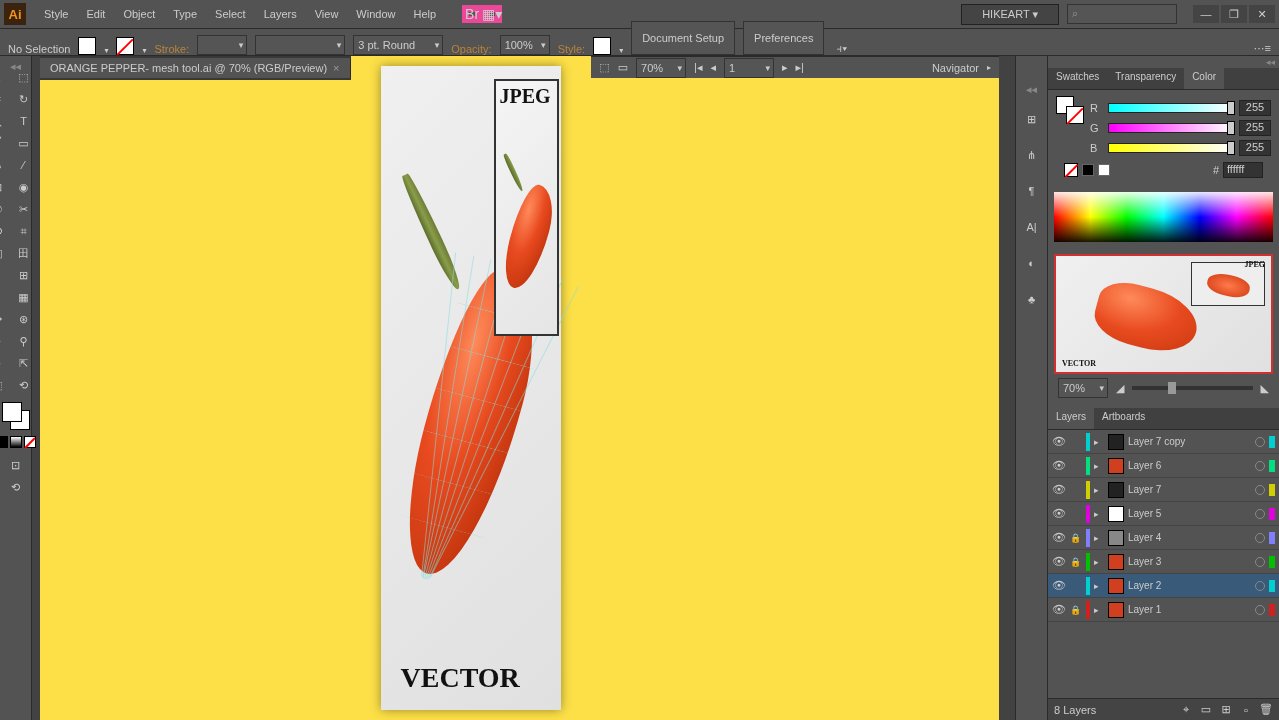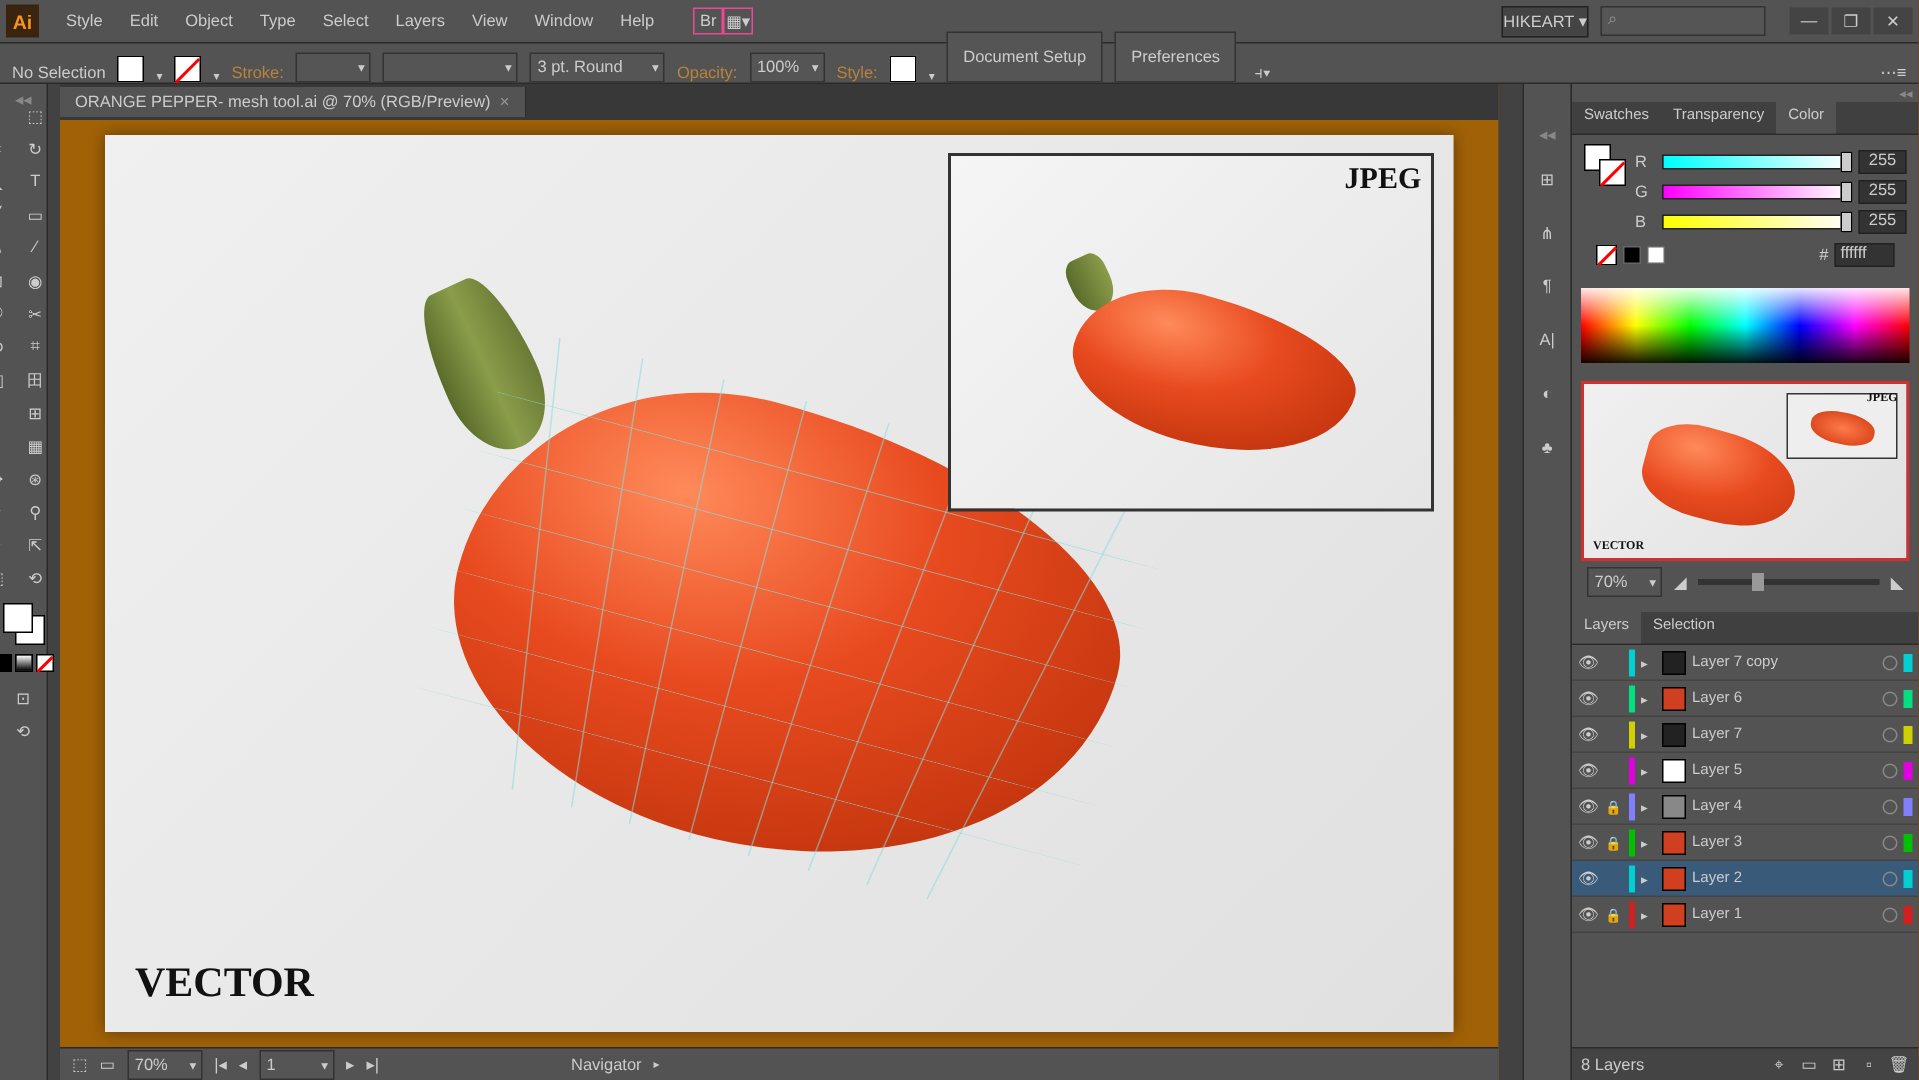--- a/index.html
+++ b/index.html
@@ -2,43 +2,43 @@
 <html><head>
 <meta charset="utf-8">
 <style>
 *{margin:0;padding:0;box-sizing:border-box;font-family:Tahoma,Arial,sans-serif;font-size:11px;color:#ccc;user-select:none}
 body{background:#383838;width:1279px;height:720px;overflow:hidden}
 .titlebar{height:28px;background:#535353;display:flex;align-items:center;padding:0 4px}
 .ai-logo{width:22px;height:22px;background:#3b240f;color:#f7931e;font-weight:bold;display:flex;align-items:center;justify-content:center;margin-right:10px;font-size:13px}
 .menubar{display:flex;gap:2px}
 .menu-item{padding:4px 8px;cursor:pointer}
 .title-right{margin-left:auto;display:flex;align-items:center;gap:8px}
-.br-icon,.grid-icon{width:20px;height:18px;border:1px solid #ec4899;display:flex;align-items:center;justify-content:center;font-size:11px}
-.user-box{padding:3px 0;background:#444;border:1px solid #222}
+.br-icon,.grid-icon{width:20px;height:18px;border:7px solid #ec4899;display:flex;align-items:center;justify-content:center;font-size:14px}
+.user-box{padding:3px 20px;background:#444;border:1px solid #222}
 .search-box{width:110px;height:20px;background:#555;border:1px solid #333;padding:0 18px 0 4px;position:relative}
 .search-box::before{content:"⌕";position:absolute;left:4px;top:2px;color:#999}
 .win-btns{display:flex;gap:2px;margin-left:8px}
 .win-btn{width:26px;height:18px;background:#444;display:flex;align-items:center;justify-content:center;cursor:pointer}
 .ctrl-bar{height:28px;background:#535353;border-top:1px solid #2a2a2a;border-bottom:1px solid #2a2a2a;display:flex;align-items:flex-end;padding:0 8px;gap:8px}
 .swatch{width:18px;height:18px;background:#fff;border:1px solid #000}
 .swatch.none{position:relative;background:#fff}
 .swatch.none::after{content:"";position:absolute;width:140%;height:2px;background:red;transform:rotate(-45deg);top:50%;left:-20%}
 .lbl{color:#b8833c}
 .dd{height:20px;background:#555;border:1px solid #333;padding:0 14px 0 4px;display:flex;align-items:center;position:relative;min-width:50px}
 .dd::after{content:"▾";position:absolute;right:3px;font-size:9px}
 .btn{padding:10px 10px;background:#555;border:1px solid #333;cursor:pointer}
 .workspace{display:flex;height:664px}
 .tools-col{width:32px;background:#535353;border-right:1px solid #2a2a2a;display:flex;flex-direction:column;align-items:center;padding-top:4px}
 .tool{width:26px;height:22px;display:flex;align-items:center;justify-content:center;cursor:pointer;position:relative}
 .tool-fill{width:28px;height:28px;position:relative;margin-top:6px}
 .tool-fill .front{position:absolute;width:20px;height:20px;background:#fff;border:1px solid #000;top:0;left:0}
 .tool-fill .back{position:absolute;width:20px;height:20px;background:#fff;border:1px solid #000;bottom:0;right:0}
 .mini-sw{display:flex;gap:2px;margin-top:6px}
 .mini-sw div{width:12px;height:12px;border:1px solid #000}
-.canvas-area{flex:1;background:#a16207;display:flex;flex-direction:column;position:relative}
+.canvas-area{flex:1;background:#fde047;display:flex;flex-direction:row;position:relative}
 .doc-tab{height:24px;background:#383838;display:flex;align-items:center}
 .tab{padding:4px 10px;background:#535353;border-right:1px solid #2a2a2a;display:flex;align-items:center;gap:6px}
 .tab .x{cursor:pointer;color:#999}
 .canvas-wrap{flex:1;padding:10px 30px;position:relative;overflow:hidden}
 .artboard{width:100%;height:100%;background:linear-gradient(135deg,#f0f0f0,#e0e0e0);position:relative;box-shadow:0 0 10px rgba(0,0,0,.4)}
 .pepper-main{position:absolute;left:20%;top:18%;width:58%;height:65%}
 .pepper-body{position:absolute;width:85%;height:75%;left:10%;top:20%;background:radial-gradient(ellipse at 30% 25%,#ff8a5a,#e84a1f 40%,#c83810 75%,#8a2608);border-radius:40% 60% 55% 45%/55% 40% 60% 45%;transform:rotate(15deg)}
 .stem{position:absolute;width:12%;height:30%;left:8%;top:-3%;background:linear-gradient(90deg,#5a6b2a,#8a9d4a,#6b7a35);border-radius:30% 30% 50% 50%/60% 60% 40% 40%;transform:rotate(-25deg)}
 .mesh-line{position:absolute;border:1px solid rgba(135,220,220,.55);pointer-events:none}
 .inset{position:absolute;right:1.5%;top:2%;width:36%;height:40%;border:2px solid #333;background:linear-gradient(135deg,#f5f5f5,#e5e5e5)}
@@ -311,21 +311,21 @@
         <span>◢</span>
         <div style="flex:1;height:4px;background:#333;position:relative">
             <div style="position:absolute;left:30%;top:-4px;width:8px;height:12px;background:#999"></div>
           </div>
         <span>◣</span>
       </div>
     </div>
 
     <div class="ptabs" id="layTabsHost">
         <div class="ptab active">Layers</div>
-        <div class="ptab">Selection</div>
+        <div class="ptab">Artboards</div>
       </div>
     <div class="layers" id="layersHost">
         <div class="layer-row">
           <span class="eye">👁</span>
           <span class="lock"></span>
           <div class="colbar" style="background:#00d0d0"></div>
           <span class="arrow">▸</span>
           <div class="lthumb" style="background:#222"></div>
           <span class="lname">Layer 7 copy</span>
           <span class="circ"></span>

